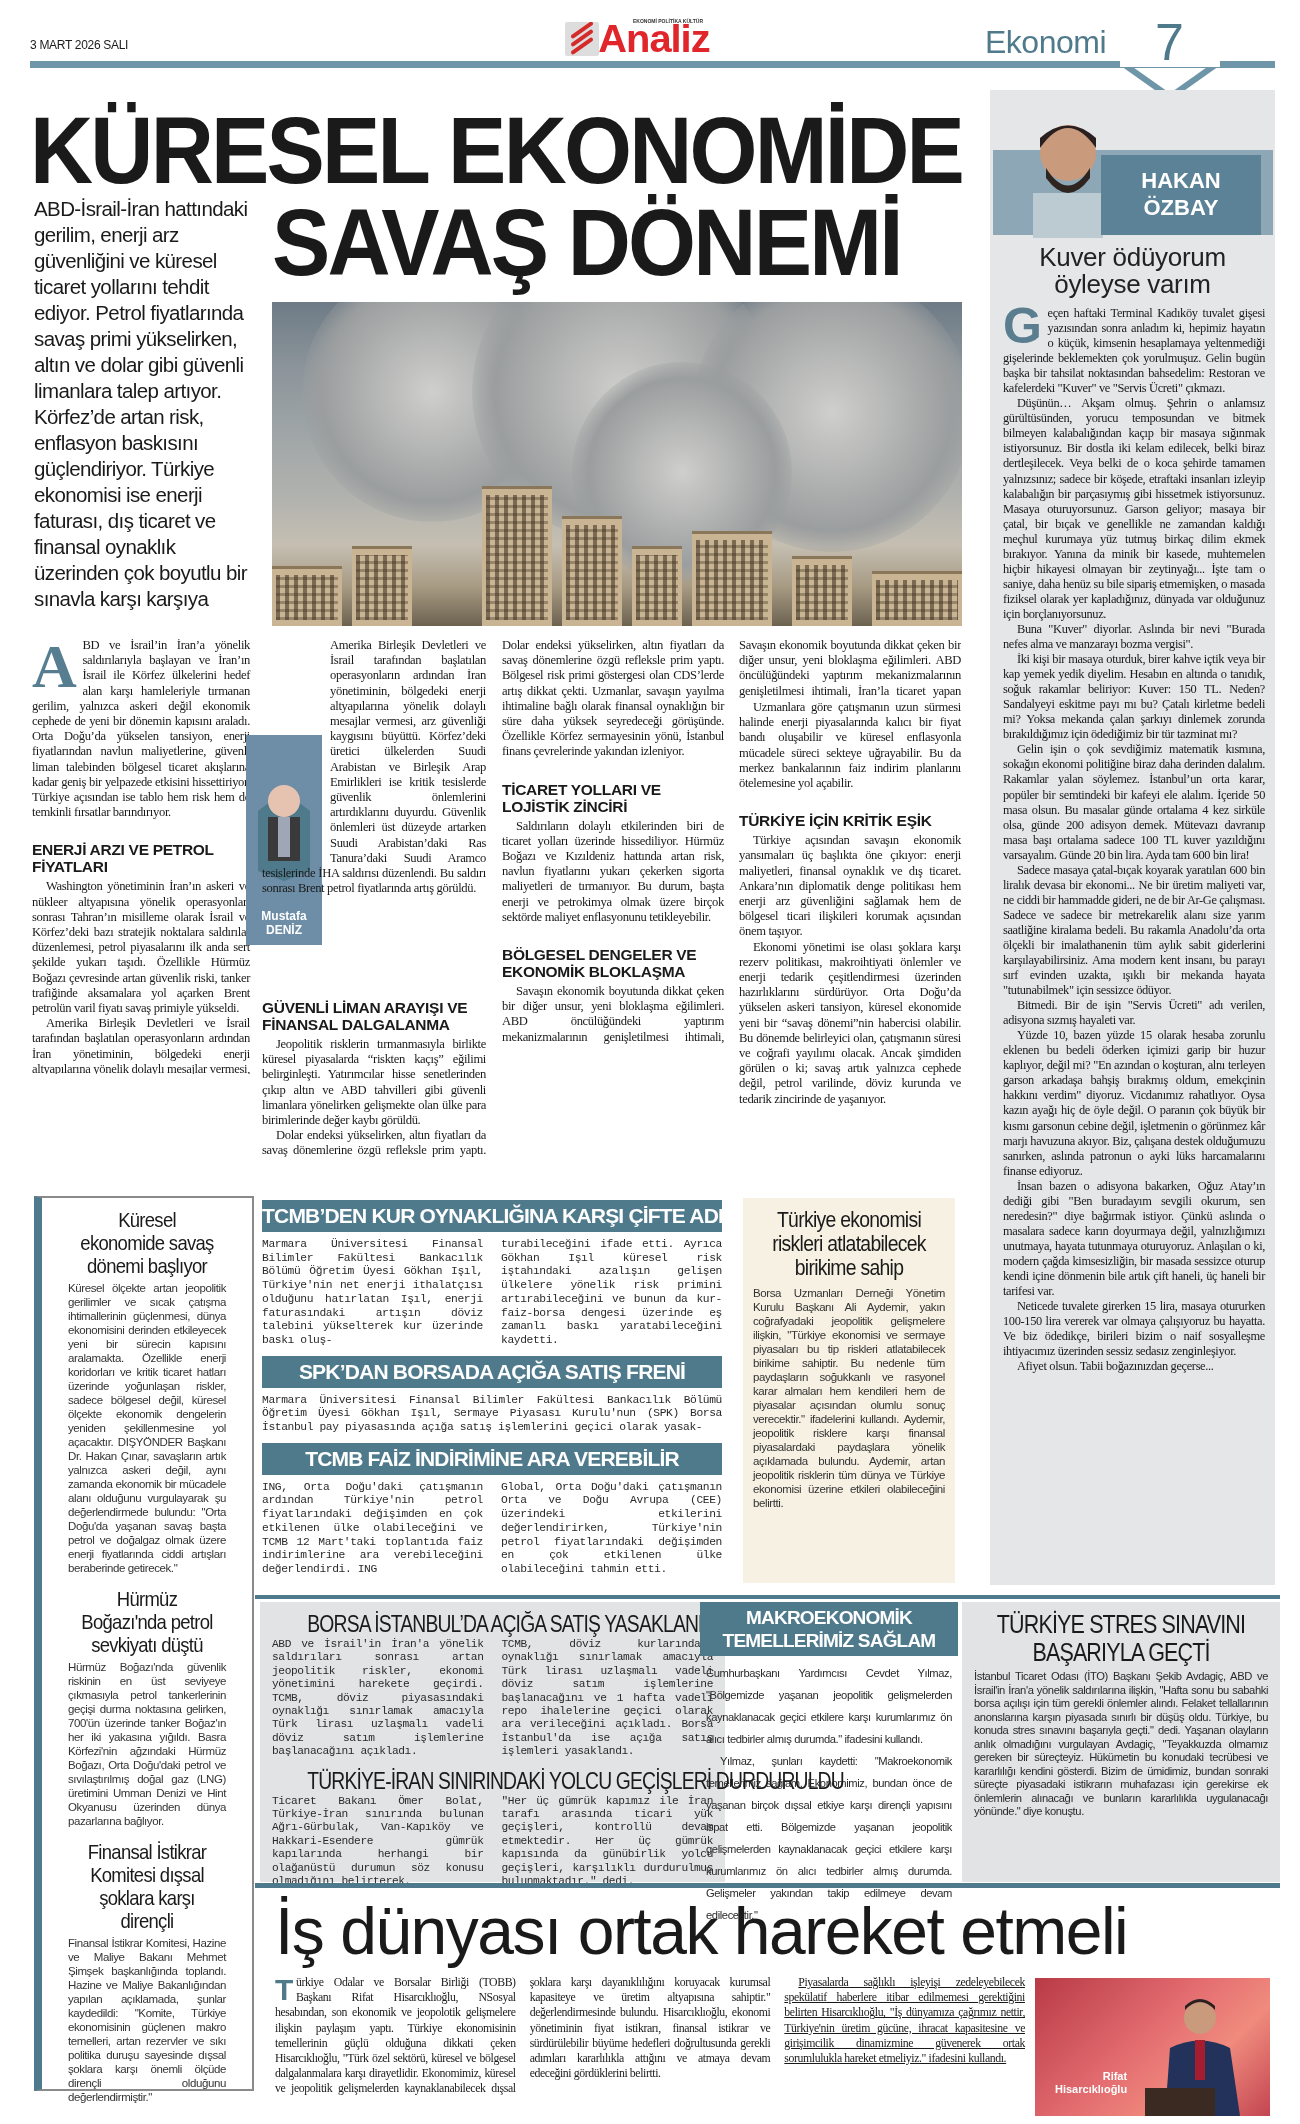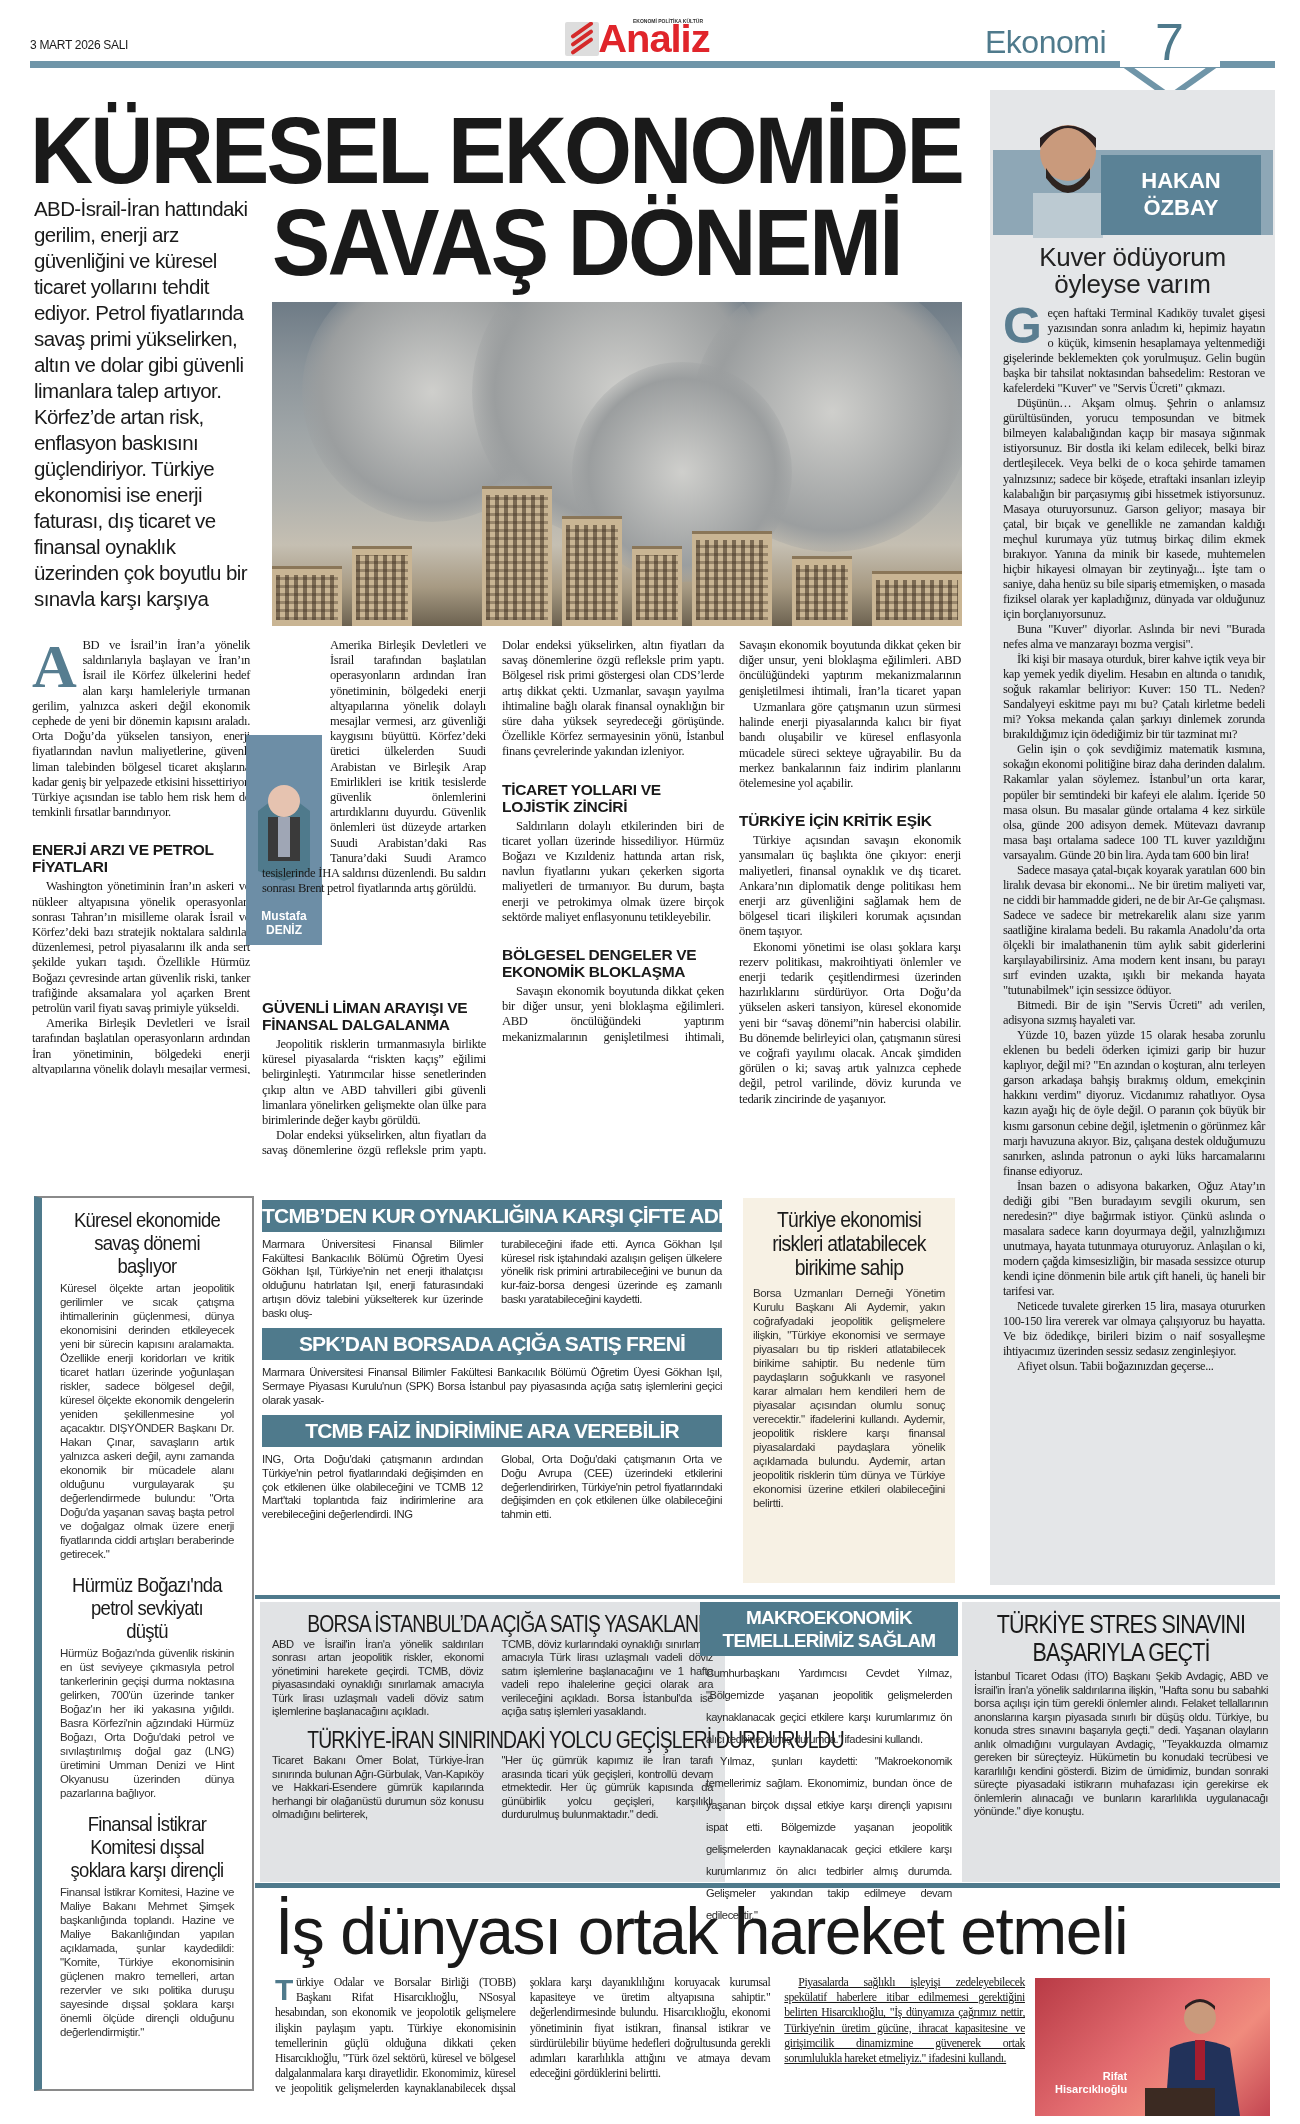--- a/index.html
+++ b/index.html
@@ -54,26 +54,26 @@
   #author2 .plate span { display:block; text-align:center; color:#fff; font-family:"Liberation Sans", sans-serif; font-weight:900; font-size: 22px; line-height: 27px; }
   #author2 .face { position:absolute; left: 35px; top: 18px; width: 80px; height: 130px; }
   #col-title { left: 995px; top: 244px; width: 275px; text-align:center; font-family:"Liberation Sans", sans-serif; font-size: 26px; line-height: 27px; color: #222; letter-spacing: -0.3px; }
   #col-body { left: 1003px; top: 306px; width: 262px; }
   #col-body .dropcap { font-size: 50px; line-height: 40px; margin-top: 0; color:#5a7d90; font-family:"Liberation Sans", sans-serif; }
 
   
   .box-left { left: 34px; width: 220px; border: 2px solid #8a8a8a; border-left: 8px solid #4f7a8c; background:#fff; }
   .boxh { font-family: "Liberation Sans", sans-serif; font-size: 21px; line-height: 23px; text-align:center; letter-spacing: -0.8px; transform: scaleX(0.88); }
   .boxt { font-family: "Liberation Sans", sans-serif; font-size: 11.5px; line-height: 14px; letter-spacing: -0.4px; text-align: justify; color: #333; }
-  #box-kuresel { top: 1196px; height: 955px; padding: 10px 18px; }
+  #box-kuresel { top: 1196px; height: 955px; padding: 10px 26px; }
   #box-kuresel .boxh { margin-bottom: 4px; }
 
   .bandh { background: #4f7a8c; color: #fff; font-family:"Liberation Sans", sans-serif; font-weight:900; text-align:center; font-size: 21px; line-height: 32px; letter-spacing: -0.8px; white-space: nowrap; }
   .twocol { display:flex; gap: 18px; }
-  .twocol > div { flex: 1; }
+  .twocol > div { flex: 1; font-family: Liberation Mono, monospace; }
   #newsband { left: 262px; top: 1200px; width: 460px; }
   #newsband .boxt { font-size: 11.3px; line-height: 13.7px; color:#2a2a2a; }
   #newsband .bandh { margin-bottom: 6px; }
   #newsband .block { margin-bottom: 8px; }
 
   #box-tr { left: 743px; top: 1198px; width: 212px; height: 385px; background: #f7f1e4; padding: 10px 10px; }
   #box-tr .boxh { font-size: 22px; line-height: 24px; margin-bottom: 6px; }
 
   #hr-mid { left: 255px; top: 1595px; width: 1025px; height: 4px; background: #4f7a8c; }
 

